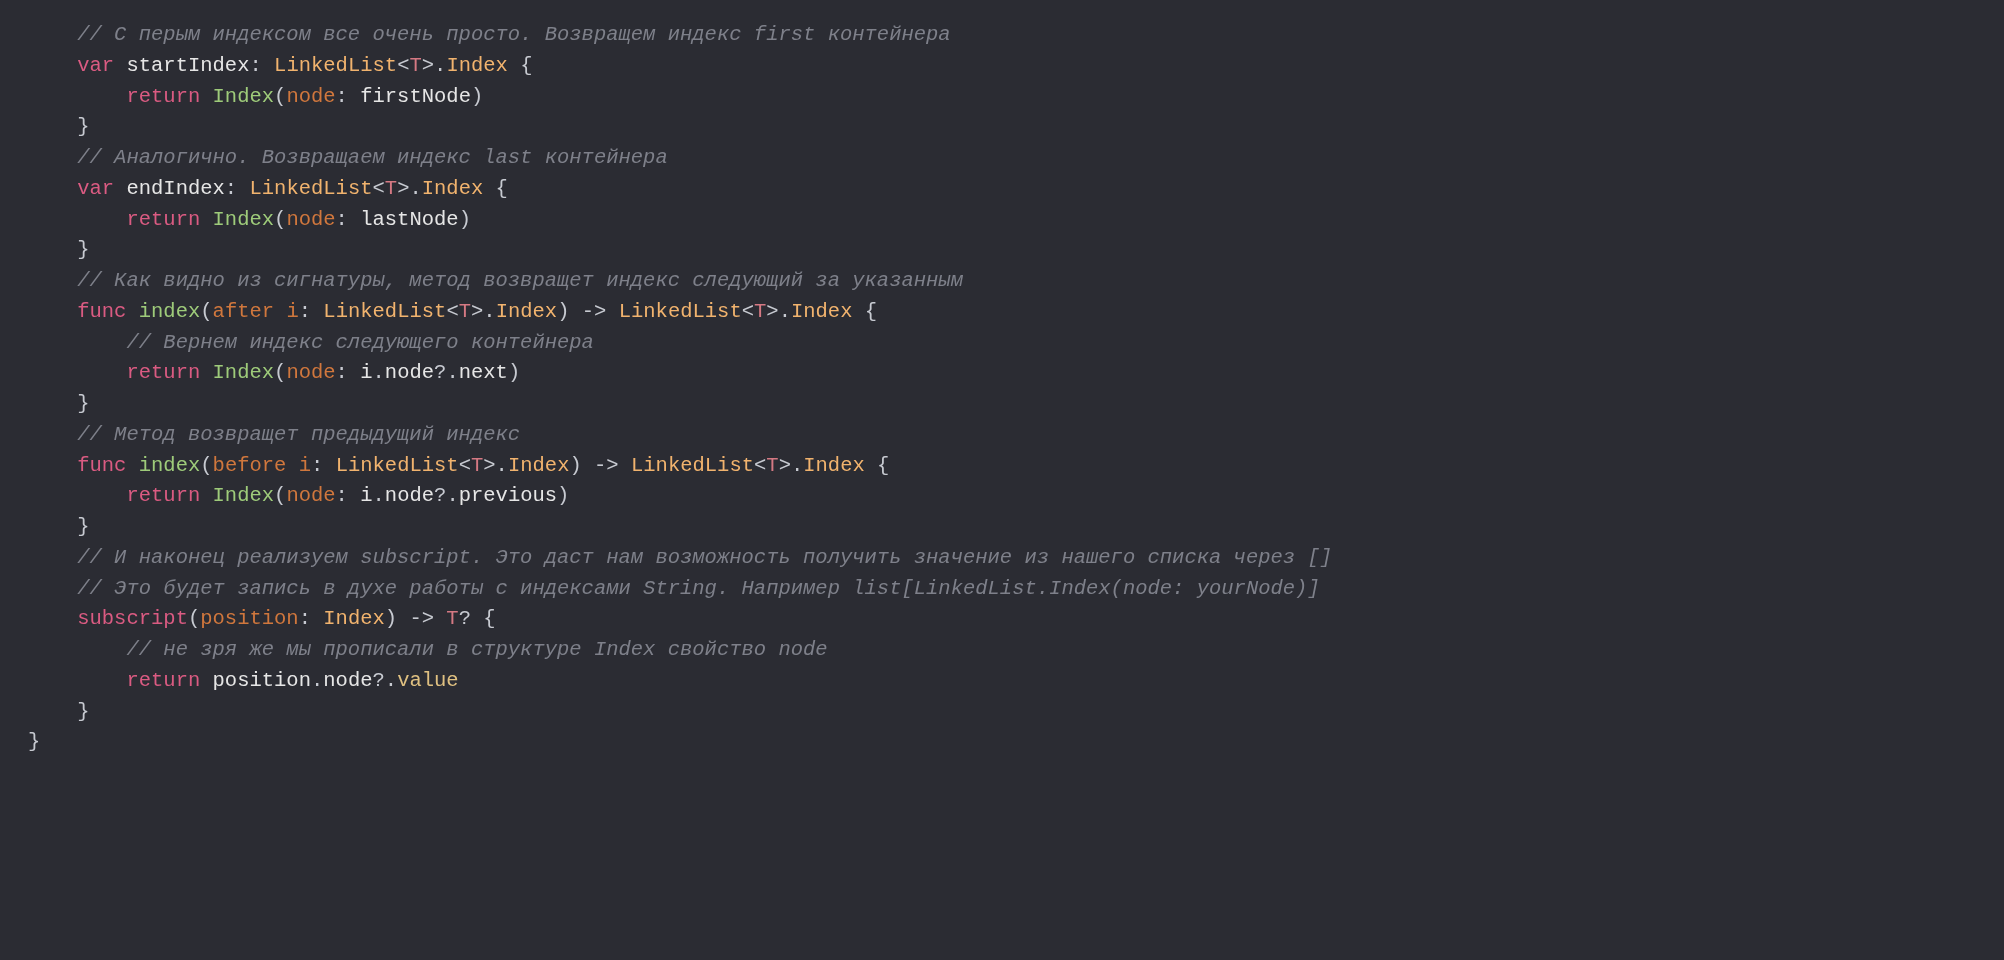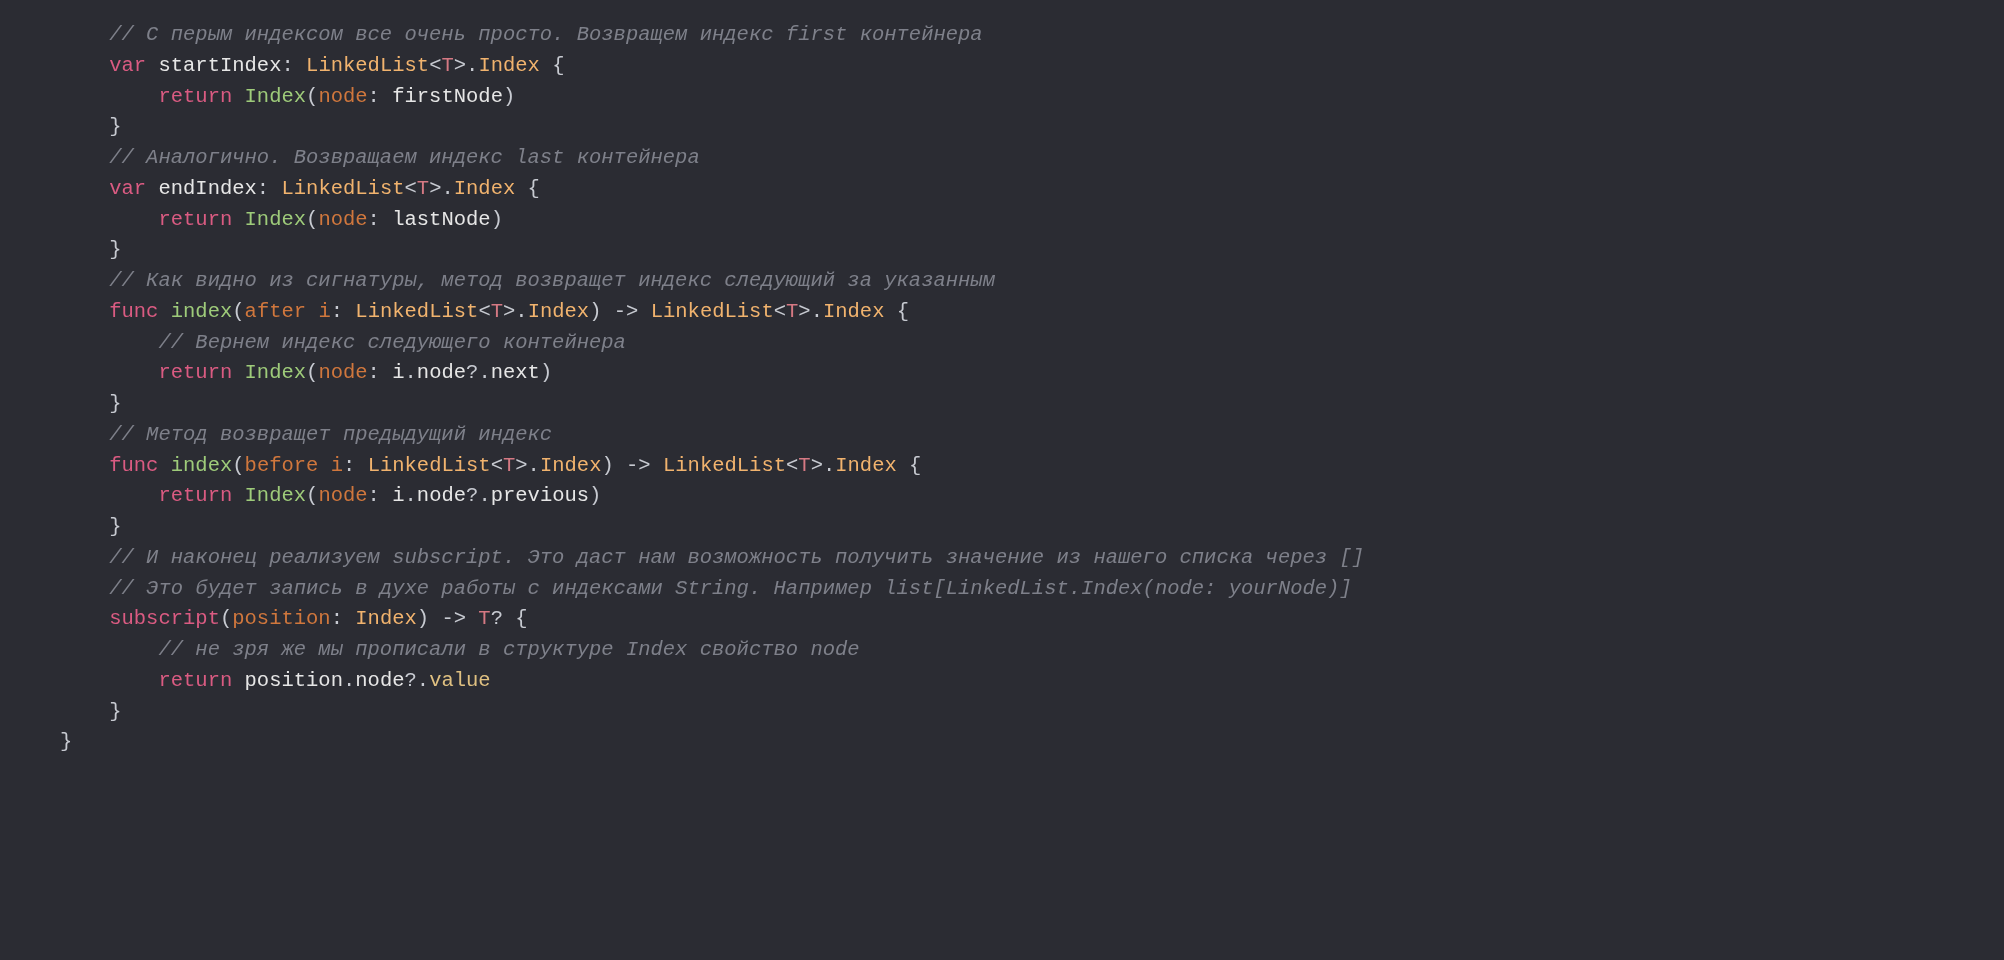--- a/index.html
+++ b/index.html
@@ -5,21 +5,21 @@
   body {
     margin: 0;
     padding: 0;
     background: #2b2c33;
     font-family: "SF Mono", "Menlo", "Consolas", "Courier New", monospace;
     font-size: 20.5px;
     line-height: 1.5;
     color: #e6e6e6;
   }
   .code {
-    padding: 20px 60px;
+    padding: 20px 28px;
     white-space: pre;
   }
   .tok-comment { color: #7e808a; font-style: italic; }
   .tok-keyword { color: #da5b82; }
   .tok-type    { color: #f1b36e; }
   .tok-ident   { color: #e6e6e6; }
   .tok-func    { color: #9ecb7a; }
   .tok-punct   { color: #c7cad1; }
   .tok-param   { color: #d0773d; }
   .tok-member  { color: #dfc081; }

